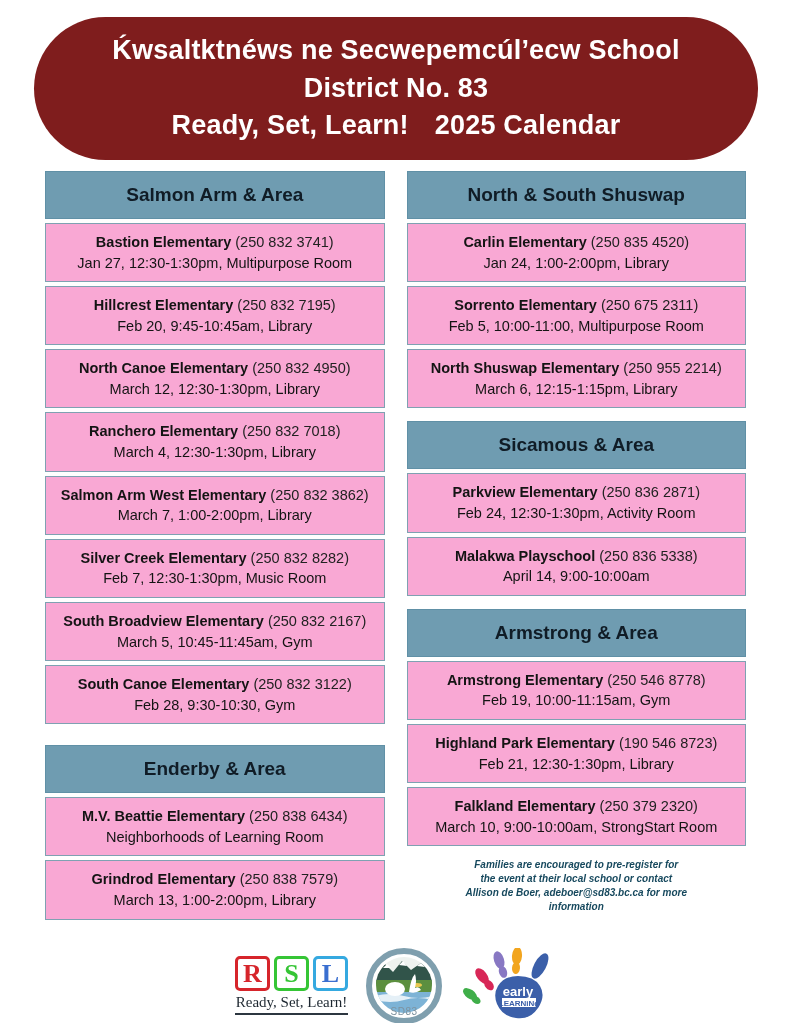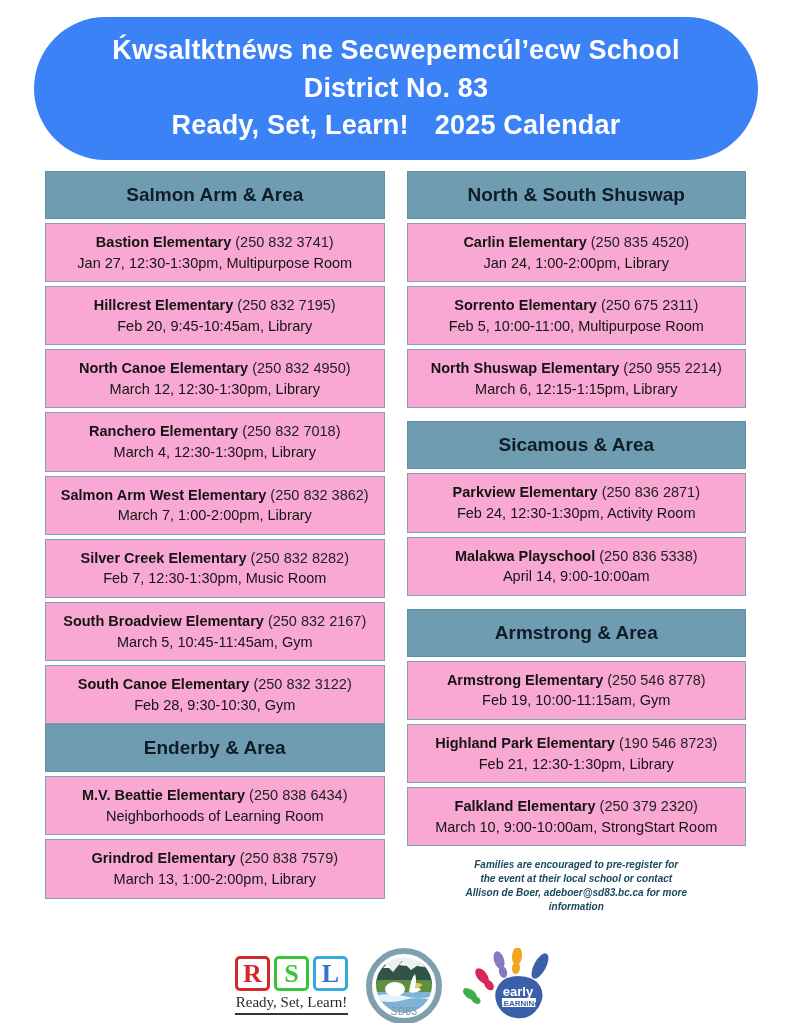--- a/index.html
+++ b/index.html
@@ -4,42 +4,42 @@
 <style>
   * { margin:0; padding:0; box-sizing:border-box; }
   html,body { background:#ffffff; }
   .page {
     position:relative; width:791px; height:1023px; background:#ffffff;
     font-family:"Liberation Sans", sans-serif; overflow:hidden;
   }
   
   .pill {
     position:absolute; left:34px; top:17px; width:724px; height:143px;
-    background:#3b82f6; border-radius:72px; color:#ffffff;
+    background:#7f1d1d; border-radius:72px; color:#ffffff;
     display:flex; flex-direction:column; justify-content:center; align-items:center;
     text-align:center;
   }
   .pill-line { font-size:27px; font-weight:bold; line-height:1.4; letter-spacing:.2px; }
   .pill-line3 { display:flex; gap:26px; justify-content:center; }
   
   .cols { position:absolute; left:45px; top:171px; width:701px; display:flex; gap:22px; }
   .col { width:346px; }
   .sec-header {
     background:#6f9cb1; border:1px solid #6090a6; padding:12px 2px;
     text-align:center; font-weight:bold; font-size:19px; color:#101c26;
   }
   .entry {
     border:1px solid #7fa1b2; background:#f9a8d4; margin-top:4px;
     padding:8px 4px; text-align:center; font-size:14.5px; color:#141414;
     line-height:1.42;
   }
   .entry .name { font-weight:bold; }
   .entry .phone { font-weight:normal; color:#222; }
   .mt13 { margin-top:13px; }
-  .mt21 { }
+  .mt21 { margin-top:21px; }
   .note {
     margin-top:12px; text-align:center; font-style:italic; font-weight:bold;
     color:#17495e; font-size:10px; line-height:1.4; white-space:nowrap;
   }
   
   .footer {
     position:absolute; left:0; top:950px; width:791px;
     display:flex; justify-content:center; align-items:flex-start; gap:18px;
   }
   .rsl { margin-top:6px; text-align:center; }

